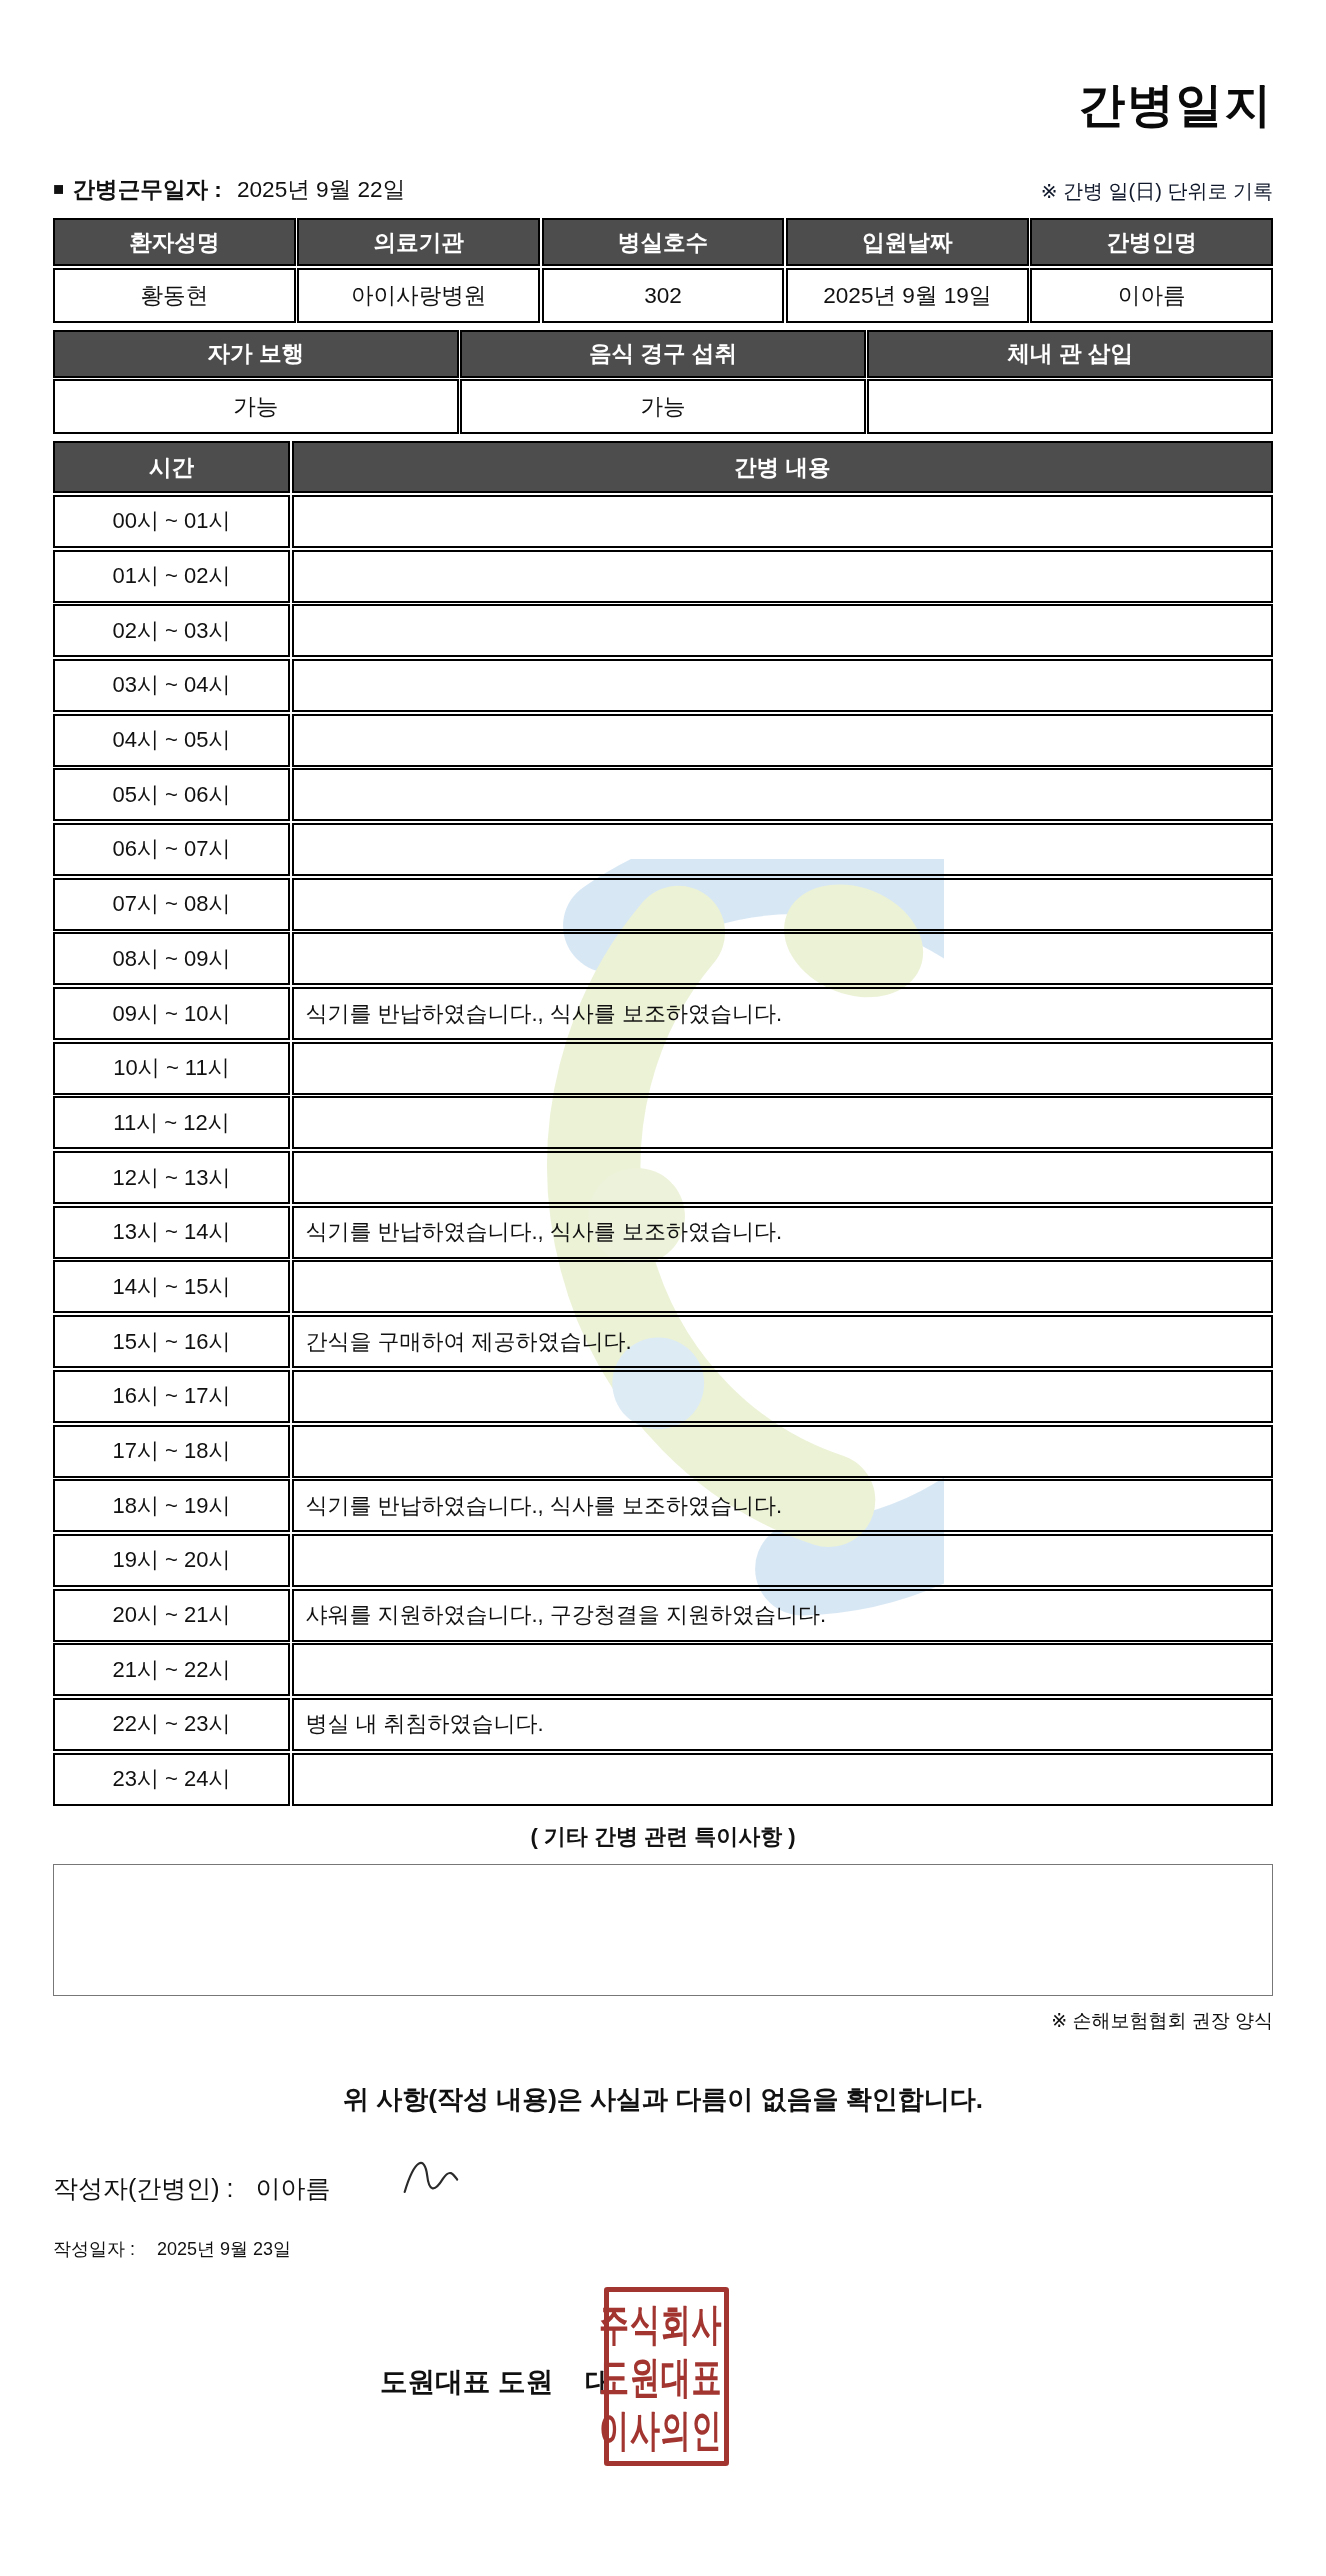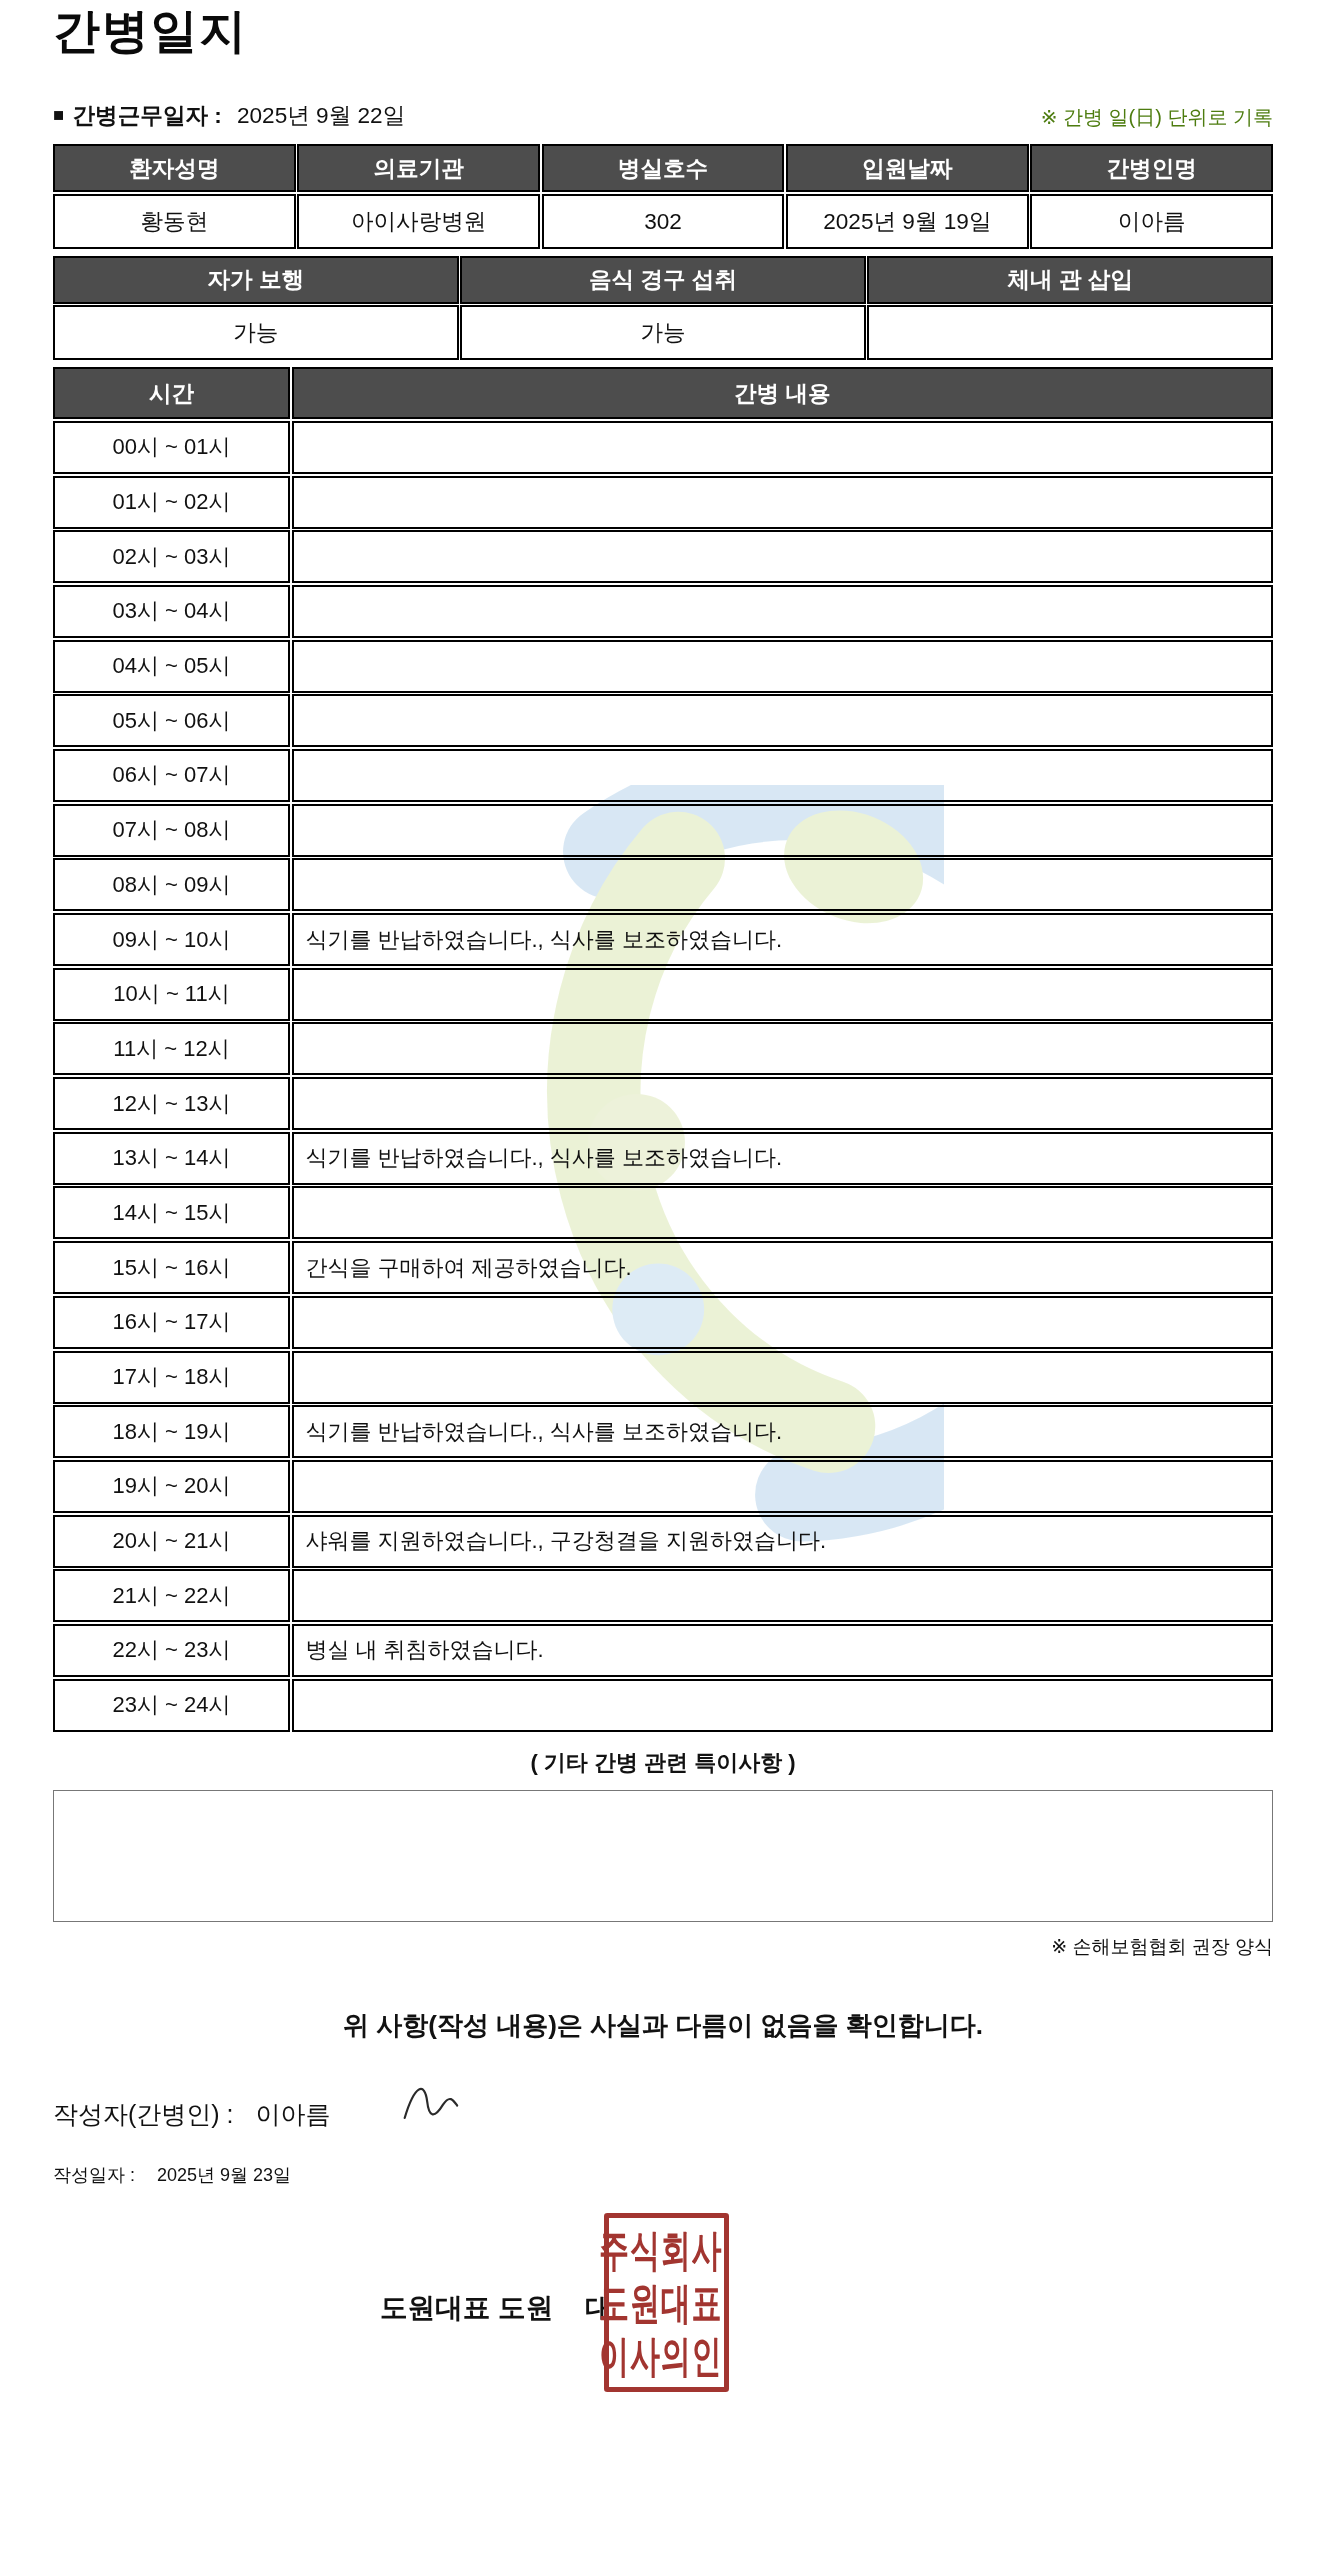--- a/index.html
+++ b/index.html
@@ -1,26 +1,26 @@
 <!DOCTYPE html>
 <html style="font-size:13.4px"><head>
 <meta charset="utf-8">
 <style>
   * { margin: 0; padding: 0; box-sizing: border-box; }
   html, body { background: #ffffff; }
   body { font-family: "Liberation Sans", "DejaVu Sans", sans-serif; color: #111; }
   .page { position: relative; width: 1326px; height: 2576px; padding: 0 53px; background: #fff; overflow: hidden; }
 
-  .title { text-align: left; font-size: 47px; font-weight: 800; letter-spacing: 1.7px; color: #0a0a0a; }
+  .title { padding-top: 74px; text-align: right; font-size: 47px; font-weight: 800; letter-spacing: 1.7px; color: #0a0a0a; }
 
   .info-row { margin-top: 37px; display: flex; justify-content: space-between; align-items: flex-end; }
   .info-left { font-size: 22.6px; font-weight: 600; display: flex; align-items: center; gap: 8.4px; }
   .info-left .bullet { font-size: 18.4px; line-height: 1; position: relative; top: -0.8px; }
   .info-left .val { font-weight: 500; margin-left: 6.7px; }
-  .info-right { font-size: 20px; font-weight: 500; color: #4d7c0f; }
+  .info-right { font-size: 20px; font-weight: 500; color: #0f172a; }
 
   .tbl { margin-top: 13.4px; display: flex; flex-direction: column; gap: 1.7px; position: relative; }
   .tbl + .tbl { margin-top: 6.7px; }
   .trow { display: flex; gap: 1.7px; position: relative; z-index: 1; }
   .cell { border: 2.5px solid #000; display: flex; align-items: center; justify-content: center; font-size: 22.6px; background: #fff; flex: 1; }
   .hcell { background: #4d4d4d; color: #fff; font-weight: 700; height: 48px; }
   .dcell { height: 55px; font-weight: 500; }
 
   .care-tbl .time-cell { flex: 0 0 237px; }
   .care-tbl .hrow .hcell { height: 52px; }

